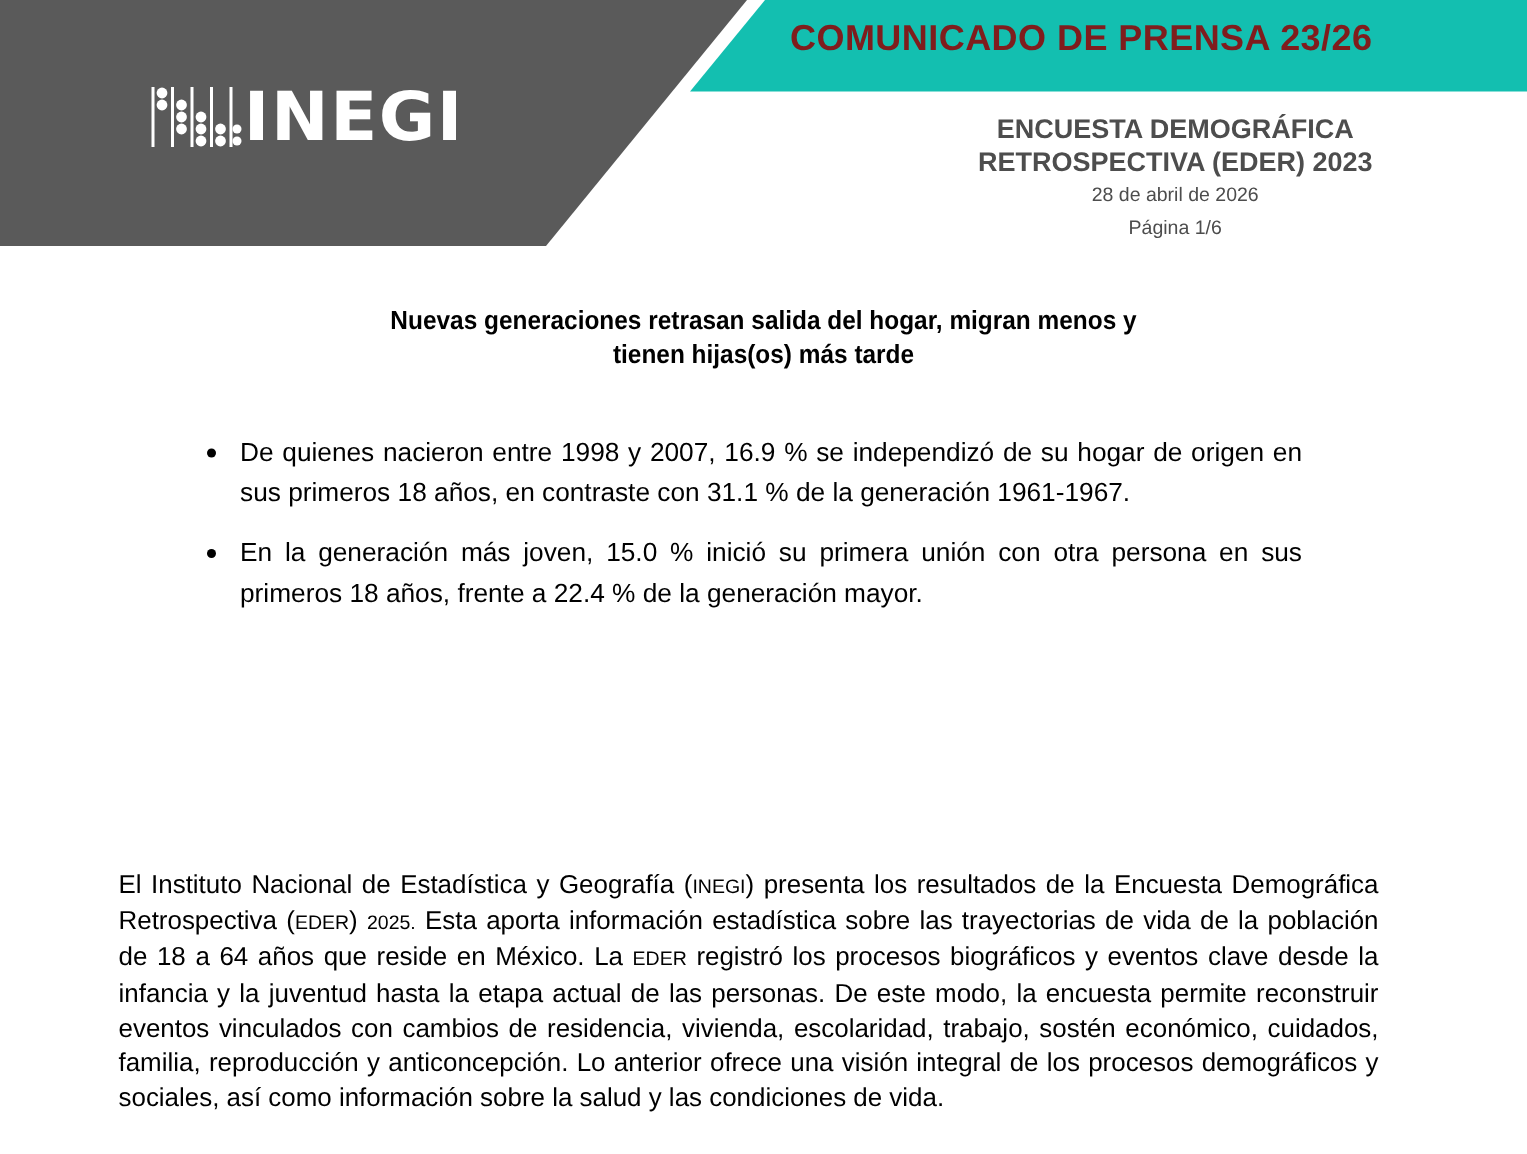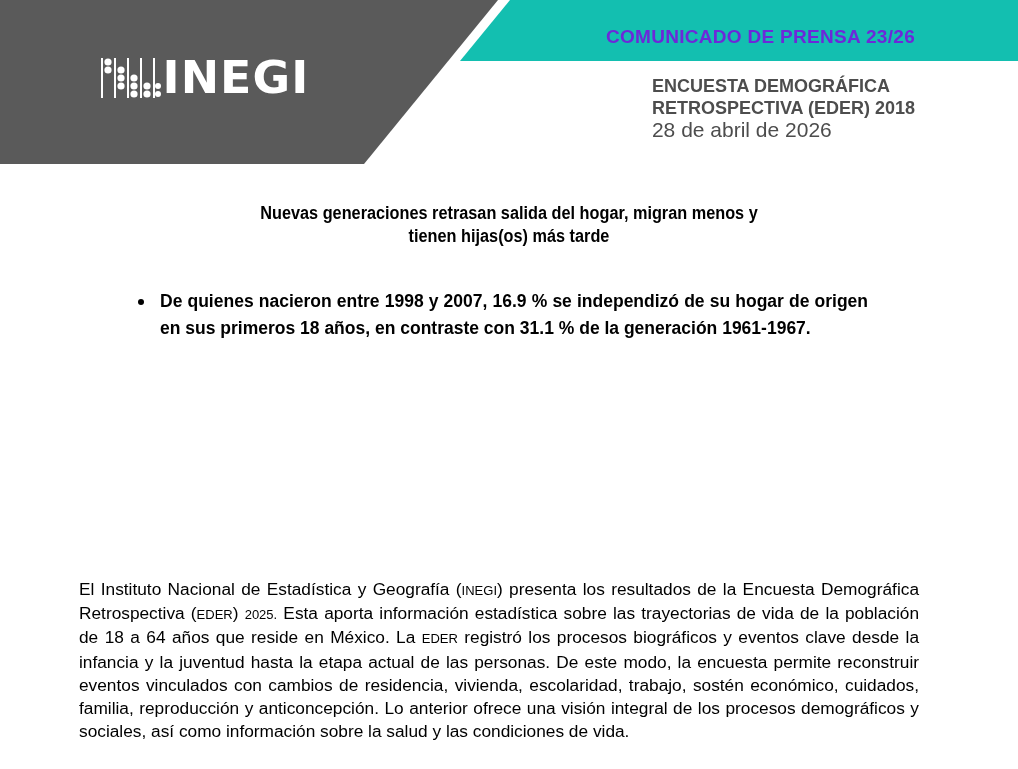--- a/index.html
+++ b/index.html
@@ -12,34 +12,34 @@
   .header { position: absolute; left: 0; top: 0; width: 1018px; height: 170px; }
   .header svg.bands { position: absolute; left: 0; top: 0; }
   .logo { position: absolute; left: 100px; top: 57px; height: 42px; display: flex; align-items: center; }
   .logo-mark { width: 62px; height: 42px; }
   .logo-text {
     font-family: "DejaVu Sans", sans-serif; font-weight: bold; color: #ffffff;
     font-size: 45px; letter-spacing: 1px; line-height: 42px; margin-left: 2px;
     transform: scaleX(1.02);
   }
   .press-label {
-    position: absolute; right: 103px; top: 26px;
-    color: #6d28d9; font-weight: bold; font-size: 19px; letter-spacing: 0.3px;
+    position: absolute; right: 103px; top: 12px;
+    color: #7f1d1d; font-weight: bold; font-size: 24px; letter-spacing: 0.3px;
   }
-  .meta { position: absolute; right: 103px; top: 75px; text-align: left; color: #4d4d4d; }
+  .meta { position: absolute; right: 103px; top: 75px; text-align: center; color: #4d4d4d; }
   .meta .survey { font-weight: bold; font-size: 18px; line-height: 22px; }
-  .meta .line { font-size: 21px; line-height: 22px; }
+  .meta .line { font-size: 13px; line-height: 22px; }
 
   .headline {
     position: absolute; left: 150px; width: 718px; top: 202px;
     text-align: center; font-weight: bold; font-size: 17.5px; line-height: 23px;
     font-family: "Liberation Sans", sans-serif;
     transform: scaleX(0.93); transform-origin: center;
   }
-  .bullets { position: absolute; left: 135px; top: 288px; width: 733px; margin: 0; padding: 0; list-style: none; font-weight: bold; }
+  .bullets { position: absolute; left: 135px; top: 288px; width: 733px; margin: 0; padding: 0; list-style: none; }
   .bullets li { position: relative; padding-left: 25px; margin-bottom: 13px; font-size: 17.5px; line-height: 27px; text-align: justify; }
   .bullets li .dot { position: absolute; left: 3px; top: 11px; width: 6px; height: 6px; border-radius: 50%; background: #000; }
   .bullets li span.txt { display: block; }
 
   .body-para {
     position: absolute; left: 79px; top: 578px; width: 840px;
     font-size: 17.3px; line-height: 23.2px; text-align: justify; margin: 0;
   }
   .sc { font-size: 13px; }
 </style>
@@ -74,30 +74,35 @@
         <circle cx="58" cy="37" r="3"></circle>
       </g>
     </svg>
     <span class="logo-text">INEGI</span>
   </div>
 
   <div class="press-label">COMUNICADO DE PRENSA 23/26</div>
 
   <div class="meta">
     <div class="survey">ENCUESTA DEMOGRÁFICA</div>
-    <div class="survey">RETROSPECTIVA (EDER) 2018</div>
+    <div class="survey">RETROSPECTIVA (EDER) 2023</div>
     <div class="line">28 de abril de 2026</div>
+    <div class="line">Página 1/6</div>
   </div>
 </div>
 
 <div class="headline">
   <div>Nuevas generaciones retrasan salida del hogar, migran menos y</div>
   <div>tienen hijas(os) más tarde</div>
 </div>
 
 <ul class="bullets">
   <li>
     <span class="dot"></span>
     <span class="txt">De quienes nacieron entre 1998 y 2007, 16.9 % se independizó de su hogar de origen en sus primeros 18 años, en contraste con 31.1 % de la generación 1961-1967.</span>
   </li>
+  <li>
+    <span class="dot"></span>
+    <span class="txt">En la generación más joven, 15.0 % inició su primera unión con otra persona en sus primeros 18 años, frente a 22.4 % de la generación mayor.</span>
+  </li>
 </ul>
 
 <p class="body-para"><span>El Instituto Nacional de Estadística y Geografía (</span><span class="sc">INEGI</span><span>) presenta los resultados de la Encuesta Demográfica Retrospectiva (</span><span class="sc">EDER</span><span>) </span><span class="sc">2025.</span><span> Esta aporta información estadística sobre las trayectorias de vida de la población de 18 a 64 años que reside en México. La </span><span class="sc">EDER</span><span> registró los procesos biográficos y eventos clave desde la infancia y la juventud hasta la etapa actual de las personas. De este modo, la encuesta permite reconstruir eventos vinculados con cambios de residencia, vivienda, escolaridad, trabajo, sostén económico, cuidados, familia, reproducción y anticoncepción. Lo anterior ofrece una visión integral de los procesos demográficos y sociales, así como información sobre la salud y las condiciones de vida.</span></p>
 
 </body></html>

